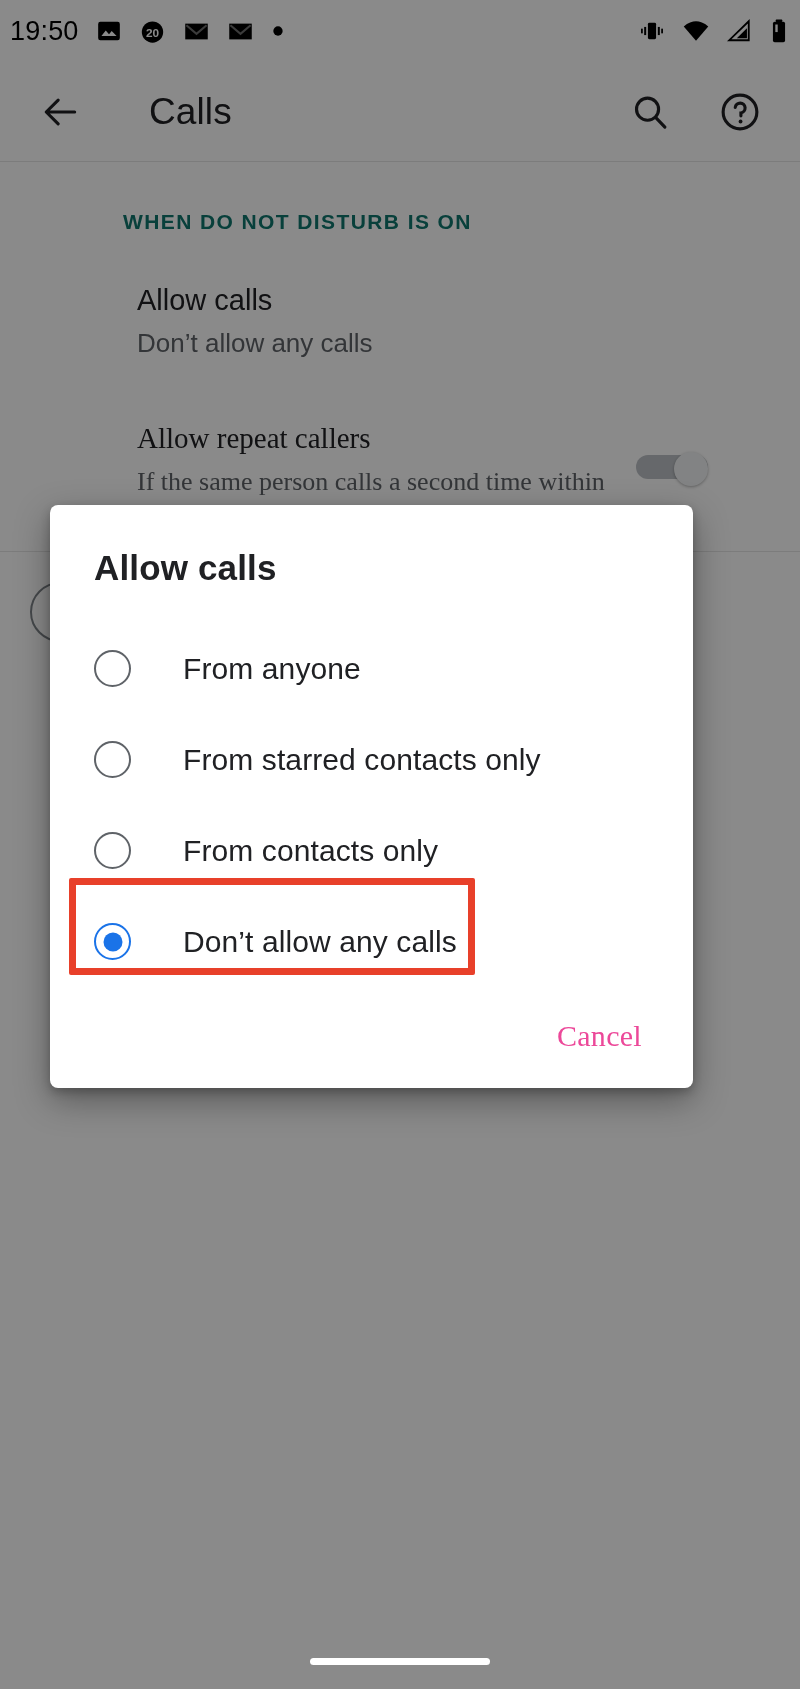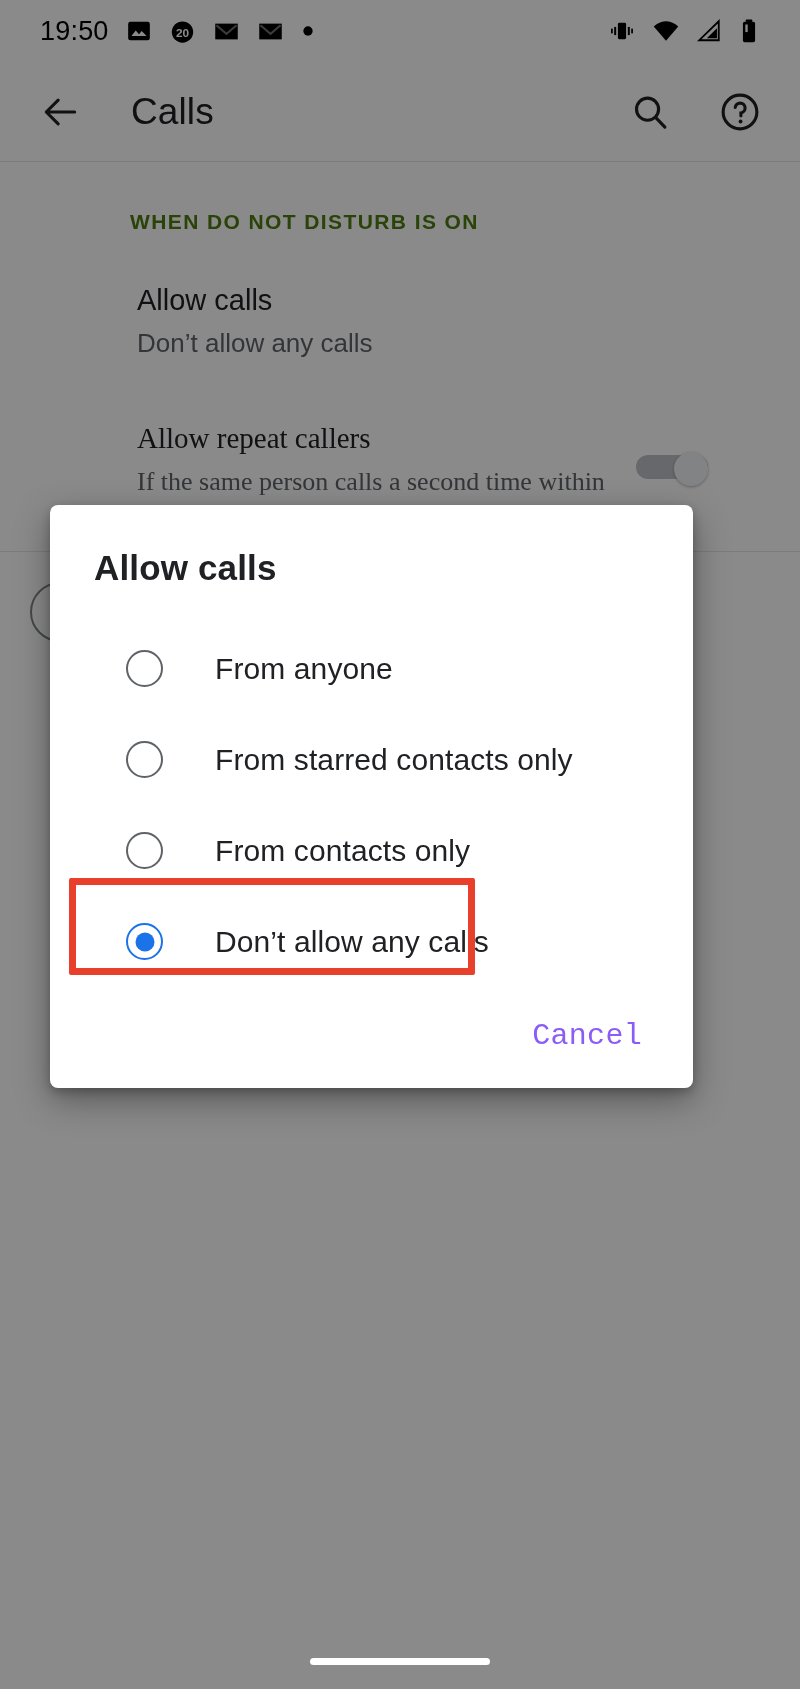--- a/index.html
+++ b/index.html
@@ -27,21 +27,21 @@
   #scrim {
     position:absolute; inset:0;
     background:rgba(0,0,0,0.46);
     z-index:50;
   }
 
   
   #status-bar {
     position:absolute; top:0; left:0; right:0; height:62px;
     display:flex; align-items:center;
-    padding:0 40px;
+    padding:0 10px;
     z-index:10;
   }
   #status-left {
     display:flex; align-items:center; gap:17px;
   }
   #clock {
     font-size:27px; font-weight:500; color:#000;
     letter-spacing:0.2px;
   }
   .sb-icon { display:block; }
@@ -53,41 +53,41 @@
   
   #app-bar {
     position:absolute; top:62px; left:0; right:0; height:100px;
     display:flex; align-items:center;
     padding:0 36px;
     z-index:10;
   }
   #back-btn { width:48px; height:48px; display:flex; align-items:center; justify-content:center; }
   #app-title {
     font-size:37px; color:#202124; font-weight:400;
-    margin-left:47px;
+    margin-left:65px;
     letter-spacing:0.1px;
   }
   #app-bar-actions { margin-left:auto; display:flex; align-items:center; gap:42px; }
   .appbar-icon-btn { width:48px; height:48px; display:flex; align-items:center; justify-content:center; }
 
   #divider-top {
     position:absolute; top:161px; left:0; right:0; height:1px;
     background:rgba(0,0,0,0.10);
     z-index:10;
   }
 
   
   #settings-content {
     position:absolute; top:162px; left:0; right:0; bottom:0;
     z-index:5;
   }
   #section-header {
-    position:absolute; top:48px; left:130px;
+    position:absolute; top:48px; left:123px;
     font-size:21px; font-weight:700; letter-spacing:1.4px;
-    color:#4d7c0f;
+    color:#0f766e;
   }
   .pref-row { position:absolute; left:137px; }
   #pref-allow-calls { top:122px; }
   #pref-repeat-callers { top:260px;font-family:Liberation Serif, serif; }
   .pref-title {
     font-size:29px; color:#202124; font-weight:400;
     line-height:1.15;
   }
   .pref-summary {
     font-size:26px; color:#5f6368; font-weight:400;
@@ -127,21 +127,21 @@
     background:#ffffff;
     border-radius:8px;
     box-shadow:0 12px 34px rgba(0,0,0,0.36), 0 4px 10px rgba(0,0,0,0.22);
     z-index:100;
   }
   #dialog-title {
     position:absolute; left:44px; top:43px;
     font-size:35px; font-weight:700; color:#202124;
     letter-spacing:0.15px;
   }
-  #options { position:absolute; left:0; top:118px; right:0;padding-left:32px; }
+  #options { position:absolute; left:0; top:118px; right:0; }
   .option-row {
     position:relative;
     display:flex; align-items:center;
     height:91px;
     padding-left:44px;
   }
   .radio {
     width:37px; height:37px; border-radius:50%;
     border:2.6px solid #5f6368;
     flex:0 0 auto;
@@ -173,24 +173,24 @@
     pointer-events:none;
   }
 
   #dialog-actions {
     position:absolute; right:0; bottom:0;
     height:105px; width:100%;
     display:flex; align-items:center; justify-content:flex-end;
     padding-right:45px;
   }
   #cancel-button {
-    font-size:30px; color:#8b5cf6; font-weight:500;
+    font-size:30px; color:#ec4899; font-weight:500;
     letter-spacing:0.3px;
     background:none; border:none;
-    font-family:Liberation Mono, monospace;
+    font-family:Liberation Serif, serif;
     cursor:pointer;
     padding:8px 6px;
   }
 
   
   #nav-bar {
     position:absolute; left:0; right:0; bottom:0; height:56px;
     z-index:120;
     display:flex; align-items:center; justify-content:center;
   }

